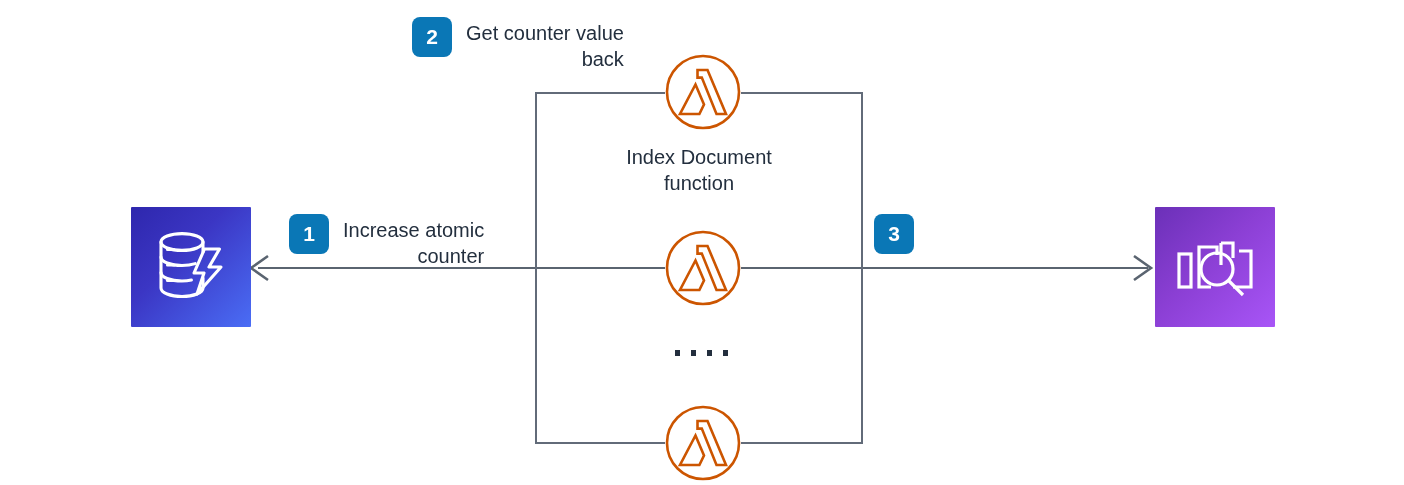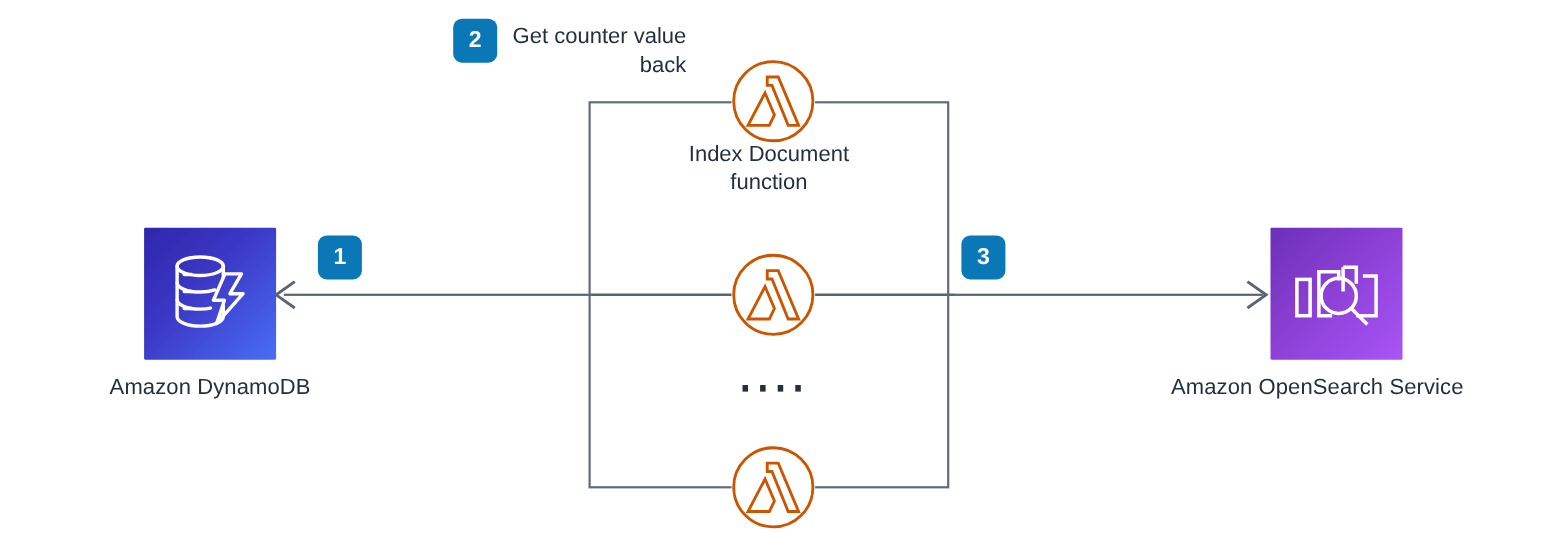--- a/index.html
+++ b/index.html
@@ -123,21 +123,21 @@
   <svg class="abs" style="left:1130px; top:253px;" width="26" height="30" viewBox="0 0 26 30">
     <polyline points="4,3 21,15 4,27" fill="none" stroke="#5A6470" stroke-width="2.6" stroke-linecap="butt" stroke-linejoin="miter"></polyline>
   </svg>
 
   <div class="abs fn-box" style="left:535px; top:92px; width:328px; height:352px;"></div>
 
   <div class="abs" style="left:665px; top:88px; width:76px; height:8px; background:#ffffff;"></div>
   <div class="abs" style="left:665px; top:439px; width:76px; height:8px; background:#ffffff;"></div>
   <div class="abs" style="left:665px; top:263px; width:76px; height:10px; background:#ffffff;"></div>
 
-  <div class="abs fn-box-label" style="left:545px; top:127px; width:308px;">Index Document
+  <div class="abs fn-box-label" style="left:545px; top:144px; width:308px;">Index Document
 function</div>
 
   <div class="abs fn-dots" style="left:675px; top:350px;">
     <i></i>
     <i></i>
     <i></i>
     <i></i>
   </div>
 
   <div class="abs lambda-badge" style="left:664px; top:53px;">
@@ -176,45 +176,45 @@
         <path d="M12 47.5 C12 52.2 21.4 56 33 56 C36.4 56 39.6 55.7 42.4 55.1"></path>
 
         <path d="M18.5 24.5 H25"></path>
         <path d="M18.5 40 H25"></path>
         <path d="M18.5 55.5 H25"></path>
 
         <path d="M55.5 24 H70.5 L60 42 H72 L48 69 L55 48 H45 Z"></path>
       </g>
     </svg>
   </div>
-  <div class="abs service-label" style="left:31px; top:341px; width:320px;">Amazon DynamoDB</div>
 
   <div class="abs service-tile tile-opensearch" style="left:1155px; top:207px;">
     <svg width="84" height="84" viewBox="0 0 84 84">
       <g fill="none" stroke="#ffffff" stroke-width="3.2" stroke-linejoin="miter" stroke-linecap="butt">
 
         <rect x="6" y="29" width="12" height="33"></rect>
 
         <path d="M26 45 V62 H38"></path>
         <path d="M26 45 V22 H44 V30"></path>
 
         <path d="M48 18 H60 V33"></path>
         <path d="M48 18 V40"></path>
 
         <path d="M66 26 H78 V62 H60"></path>
 
         <circle cx="44" cy="44" r="16"></circle>
         <path d="M56 56 L70 70"></path>
       </g>
     </svg>
   </div>
-  <div class="abs service-label" style="left:1035px; top:341px; width:325px;">Amazon OpenSearch Service</div>
 
   <div class="abs step" style="left:289px; top:214px;">
     <div class="step-badge">1</div>
+    <div class="step-text">Increase atomic
+counter</div>
   </div>
 
   <div class="abs step" style="left:412px; top:17px;">
     <div class="step-badge">2</div>
     <div class="step-text">Get counter value
 back</div>
   </div>
 
   <div class="abs step" style="left:874px; top:214px;">
     <div class="step-badge">3</div>

